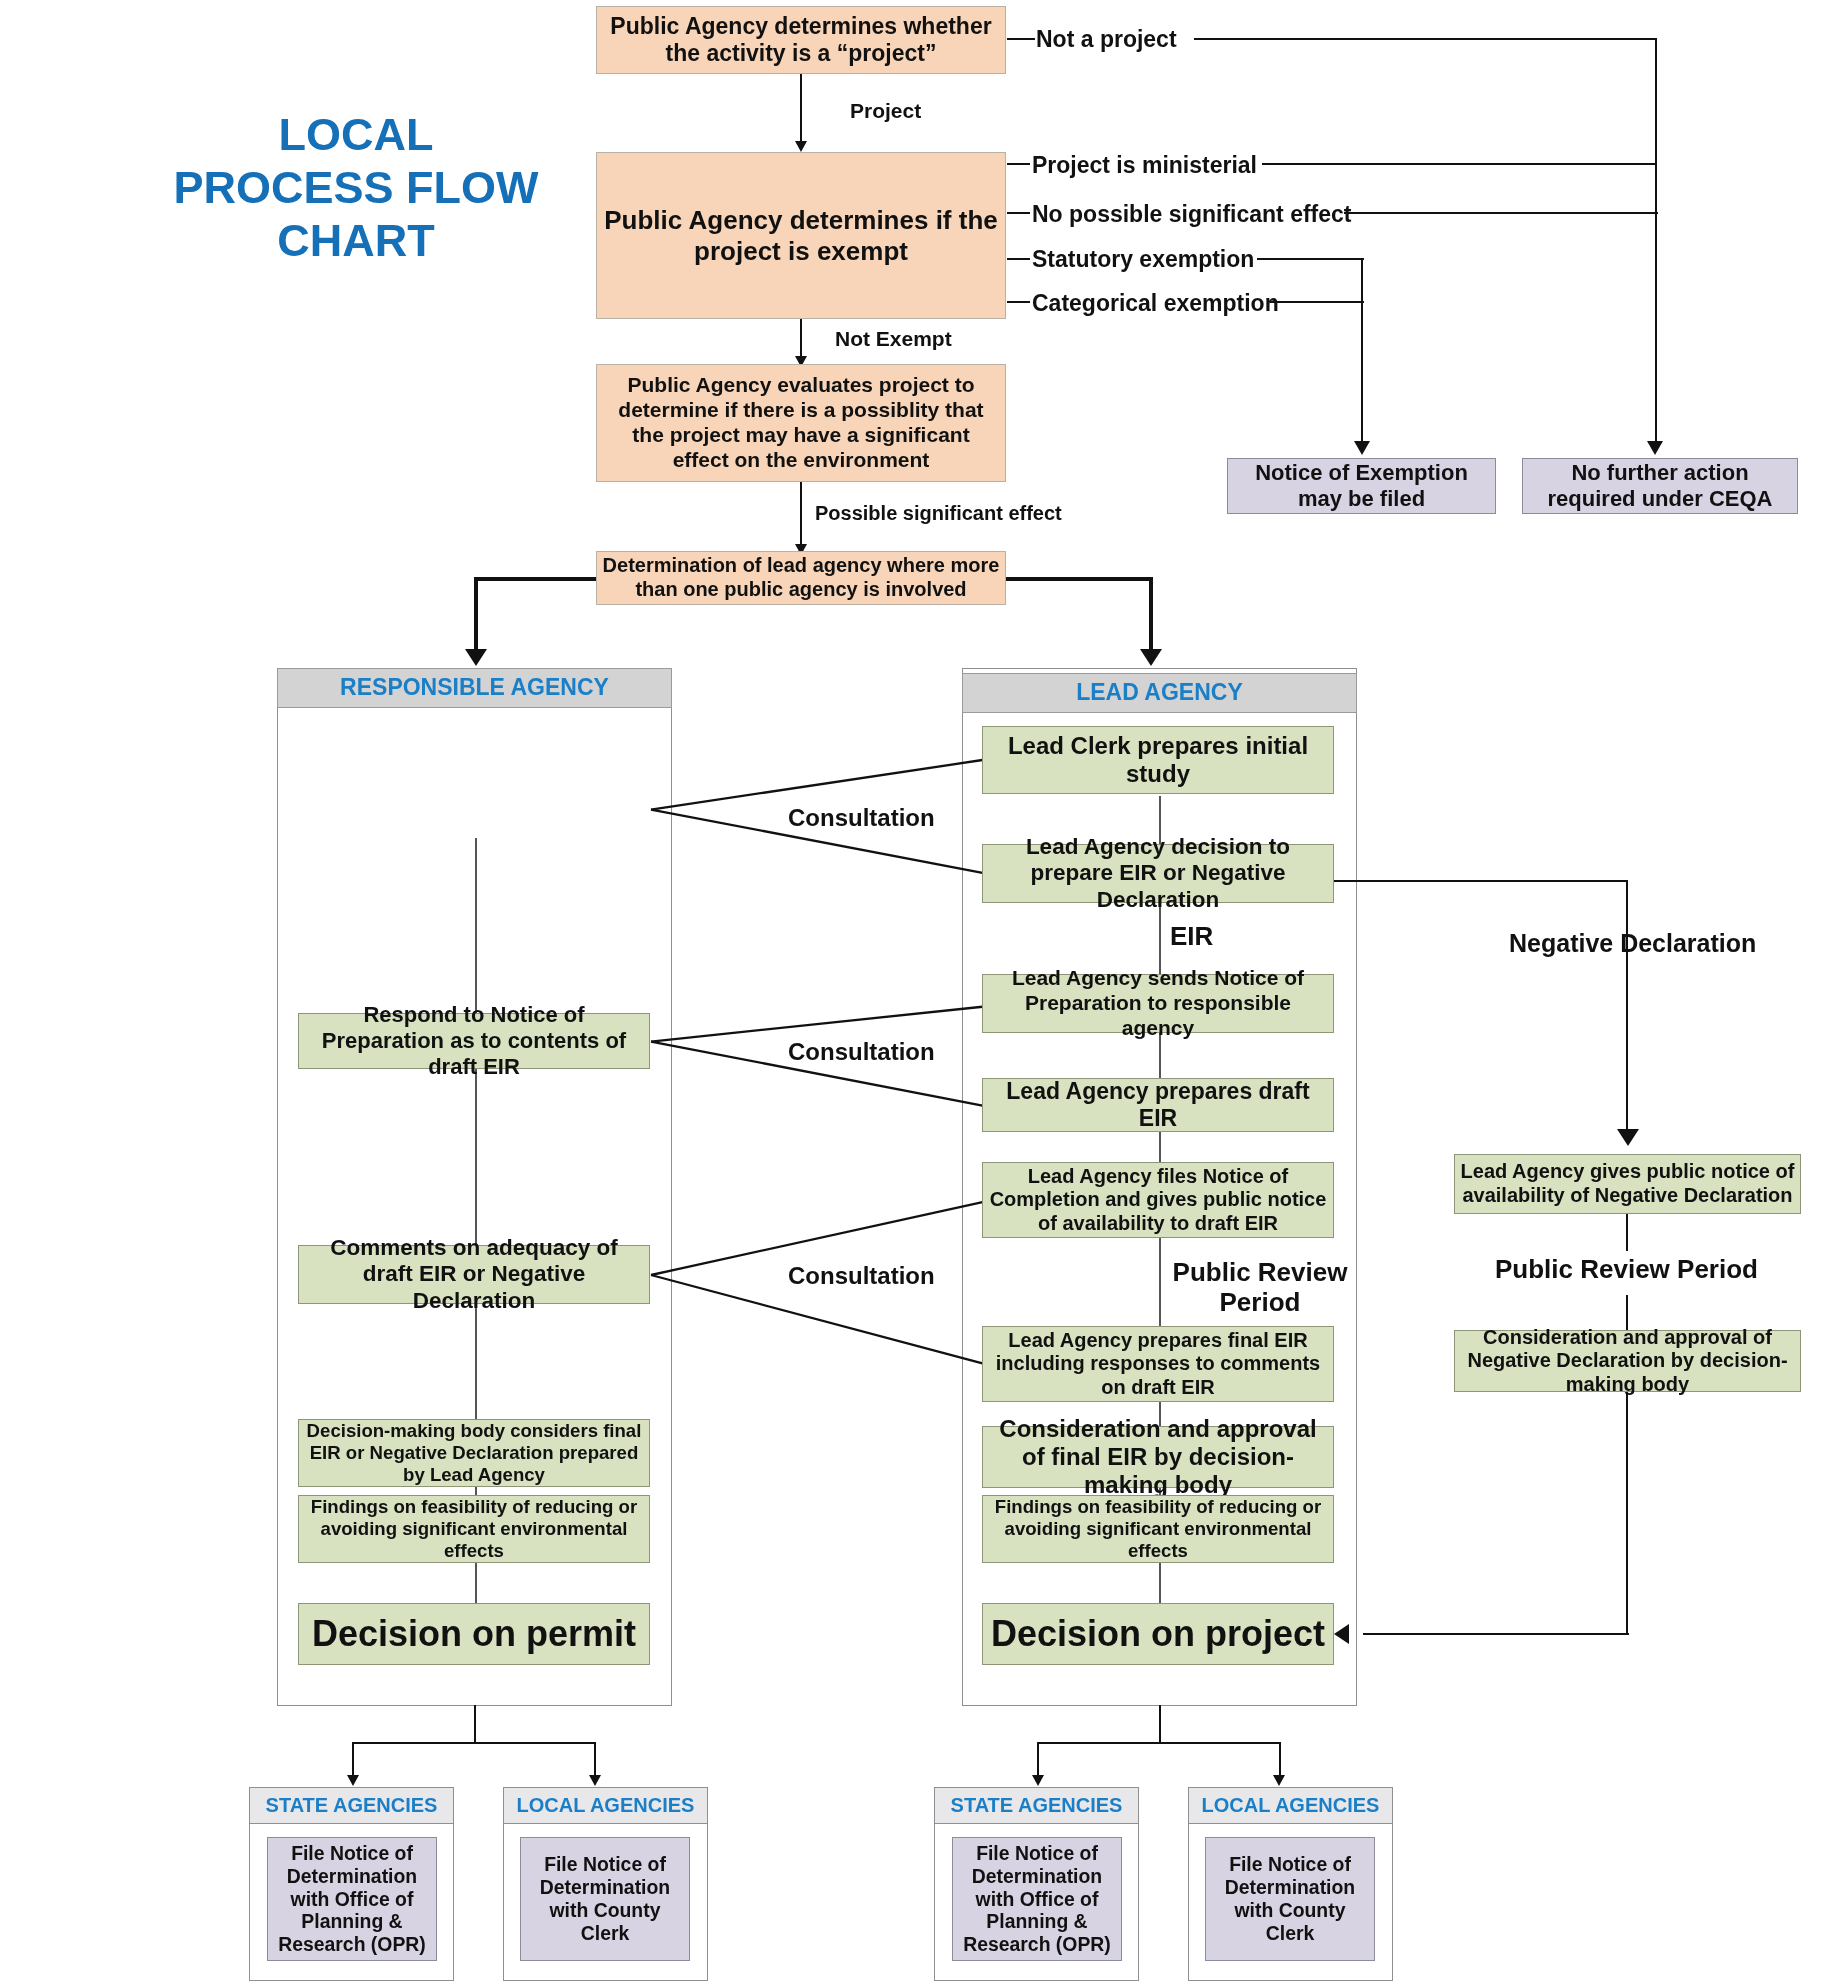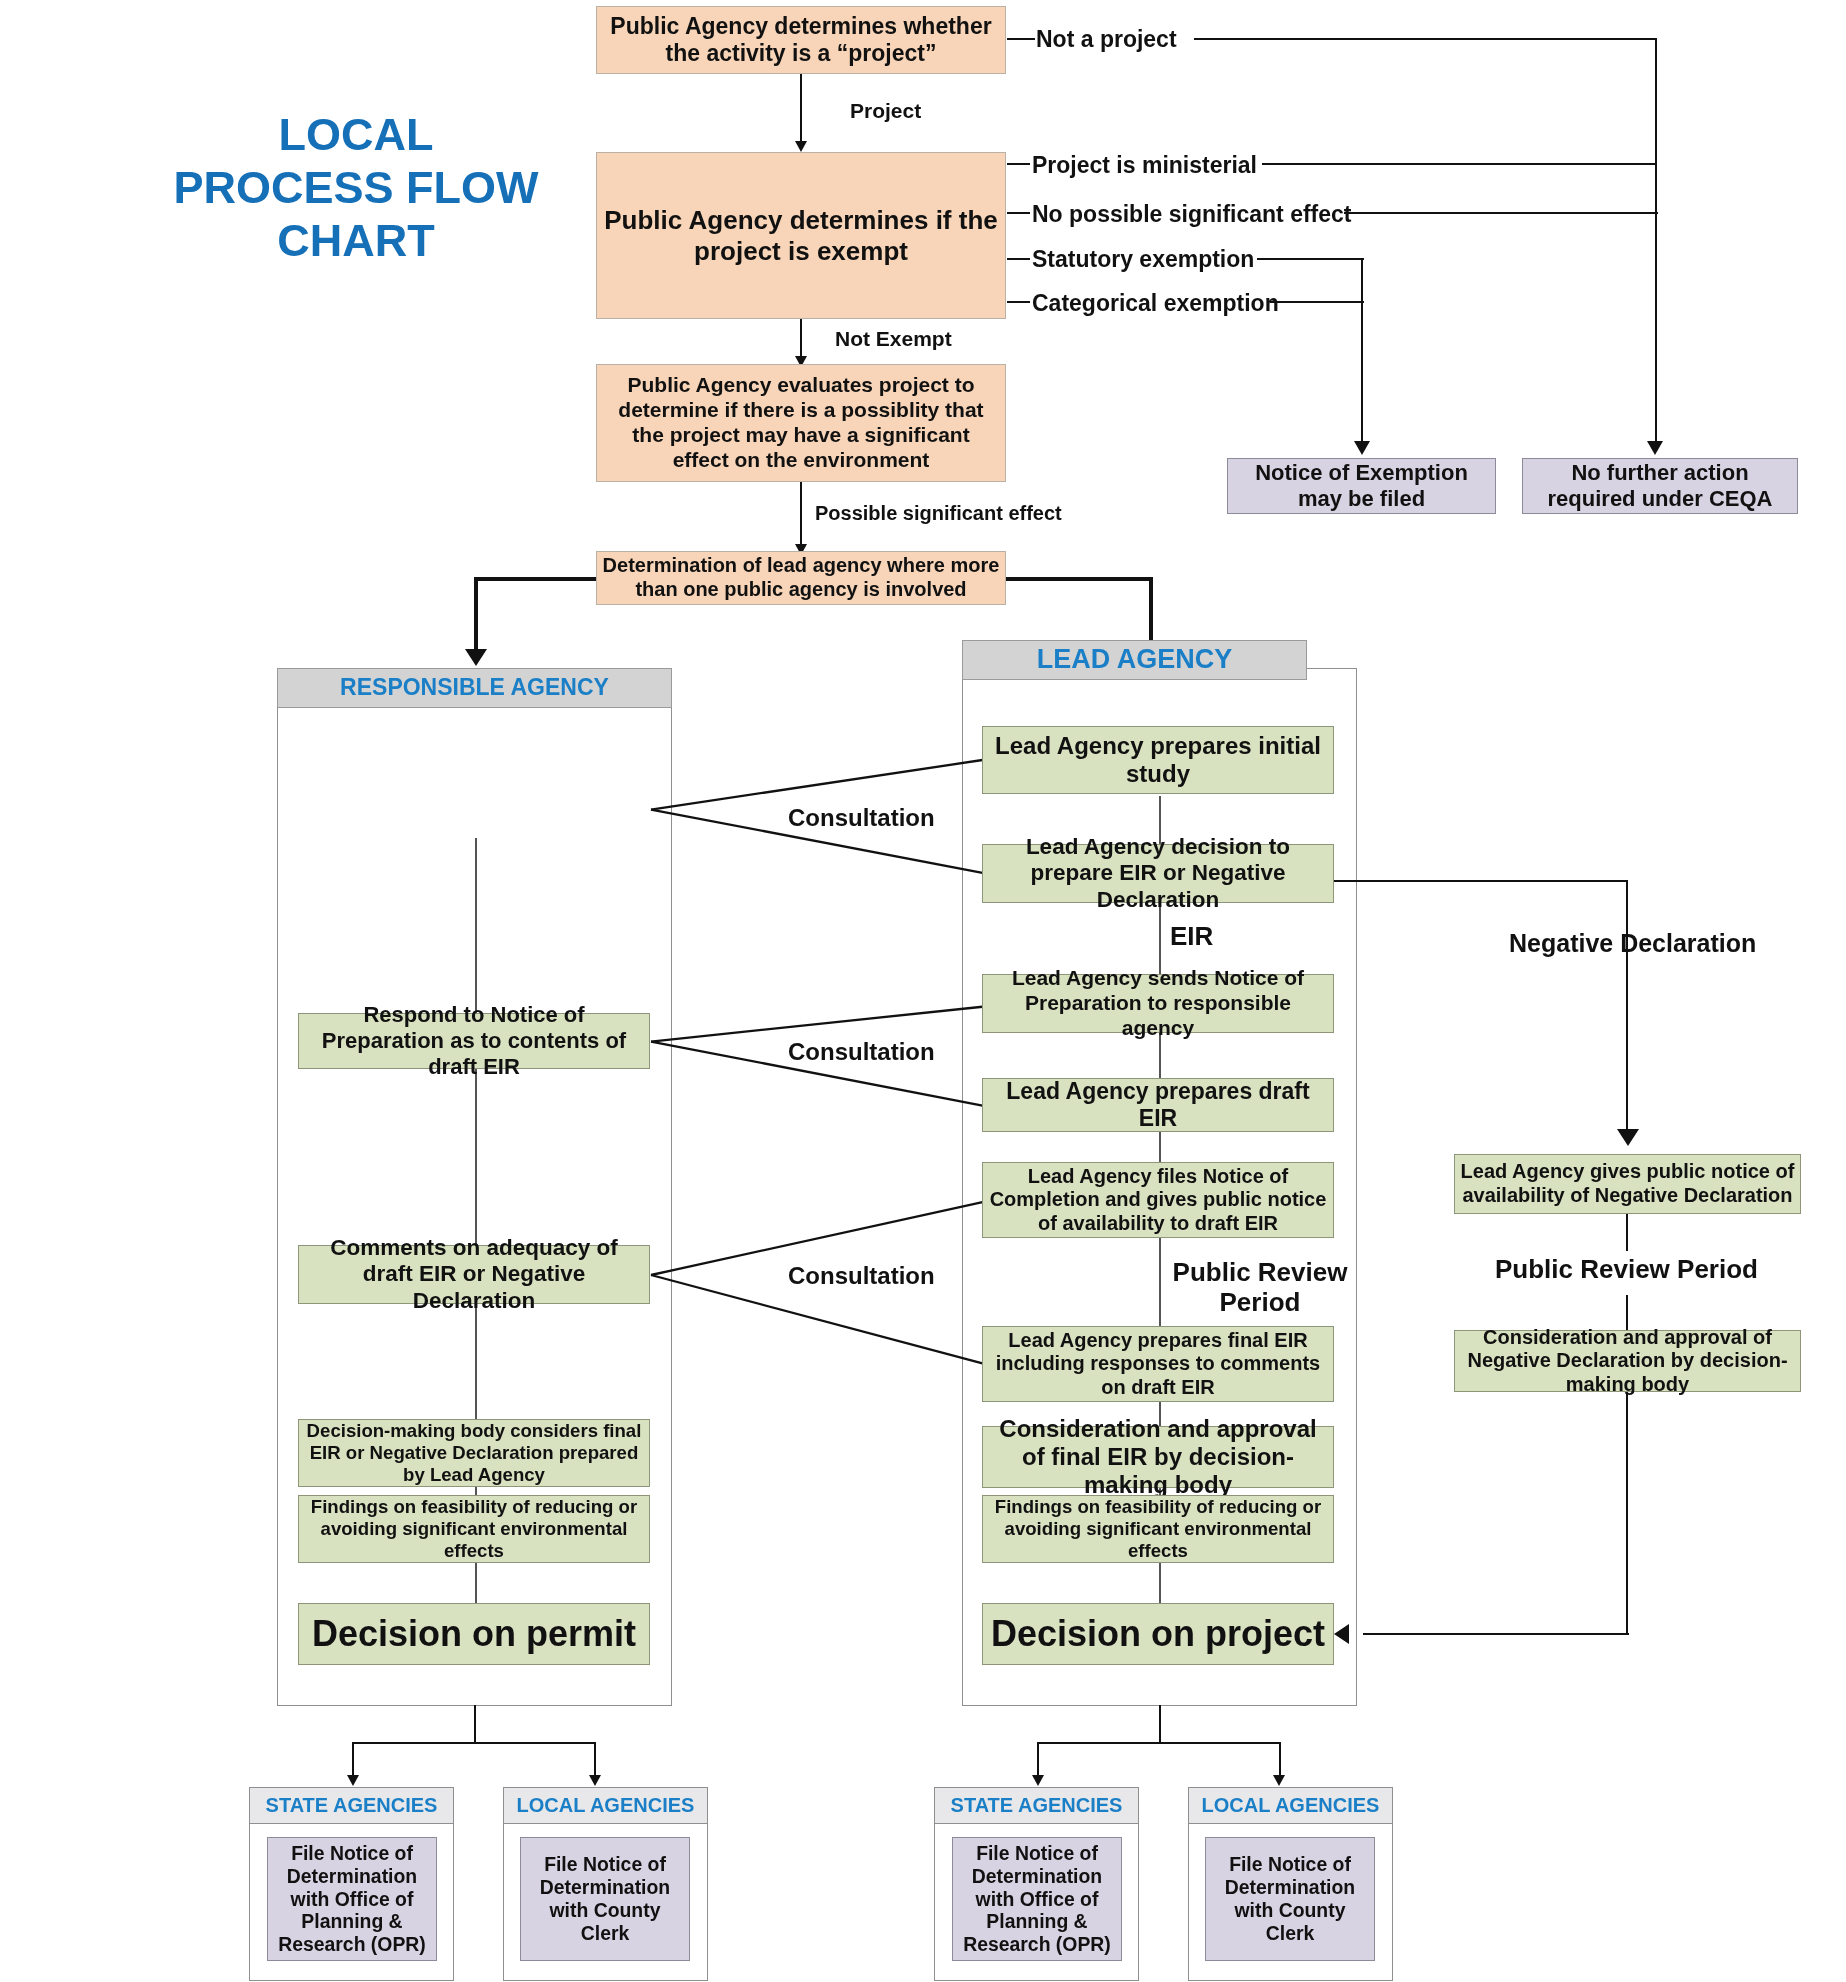--- a/index.html
+++ b/index.html
@@ -165,25 +165,25 @@
 
   <div class="node container" style="left:249px;top:1787px;width:205px;height:194px;"></div>
   <div class="node lightgreyhdr" style="left:249px;top:1787px;width:205px;height:37px;font-size:20px;">STATE AGENCIES</div>
   <div class="node purple" style="left:267px;top:1837px;width:170px;height:124px;font-size:19.4px;">File Notice of Determination with Office of Planning &amp; Research (OPR)</div>
 
   <div class="node container" style="left:503px;top:1787px;width:205px;height:194px;"></div>
   <div class="node lightgreyhdr" style="left:503px;top:1787px;width:205px;height:37px;font-size:20px;">LOCAL AGENCIES</div>
   <div class="node purple" style="left:520px;top:1837px;width:170px;height:124px;font-size:19.4px;">File Notice of Determination with County Clerk</div>
 
   <div class="node container" style="left:962px;top:668px;width:395px;height:1038px;"></div>
-  <div class="node greyhdr" style="left:962px;top:640px;width:345px;height:40px;font-size:27px;">LEAD AGENCY</div>
+  <div class="node greyhdr" style="left:962px;top:673px;width:395px;height:40px;font-size:23px;">LEAD AGENCY</div>
 
   <div class="ln v thin" style="left:1159px;top:796px;height:839px;"></div>
 
-  <div class="node green" style="left:982px;top:726px;width:352px;height:68px;font-size:24px;">Lead Agency prepares initial study</div>
+  <div class="node green" style="left:982px;top:726px;width:352px;height:68px;font-size:24px;">Lead Clerk prepares initial study</div>
 
   <div class="node green" style="left:982px;top:844px;width:352px;height:59px;font-size:22.5px;">Lead Agency decision to prepare EIR or Negative Declaration</div>
 
   <div class="lbl" style="left:1170px;top:922px;font-size:26px;">EIR</div>
 
   <div class="node green" style="left:982px;top:974px;width:352px;height:59px;font-size:21px;">Lead Agency sends Notice of Preparation to responsible agency</div>
 
   <div class="node green" style="left:982px;top:1078px;width:352px;height:54px;font-size:23px;">Lead Agency prepares draft EIR</div>
 
   <div class="node green" style="left:982px;top:1162px;width:352px;height:76px;font-size:20px;">Lead Agency files Notice of Completion and gives public notice of availability to draft EIR</div>

